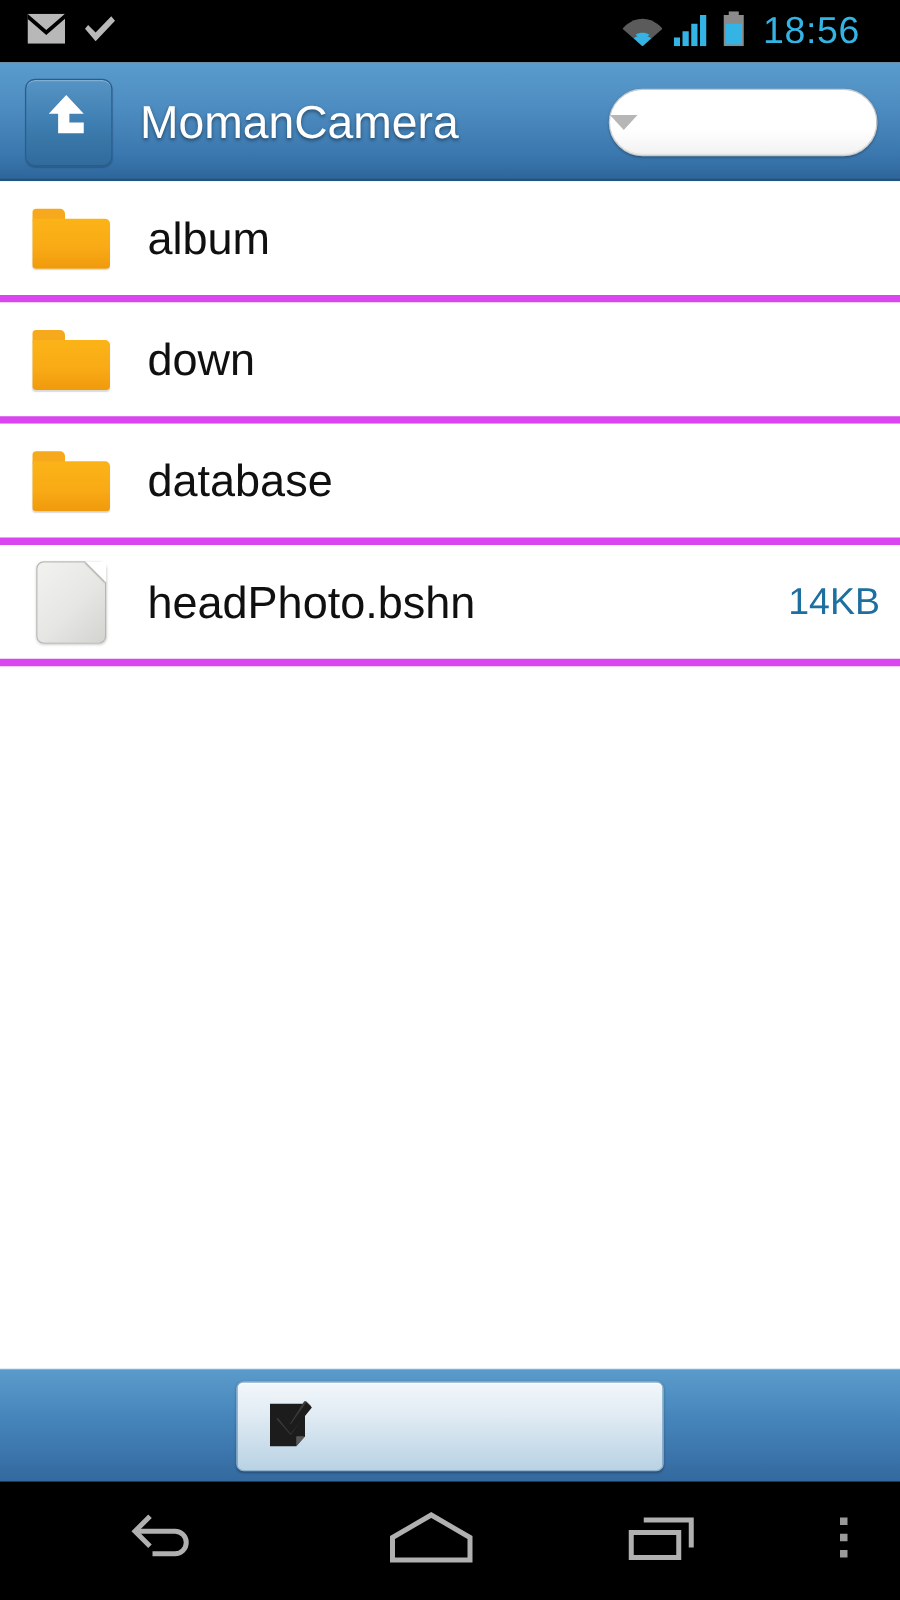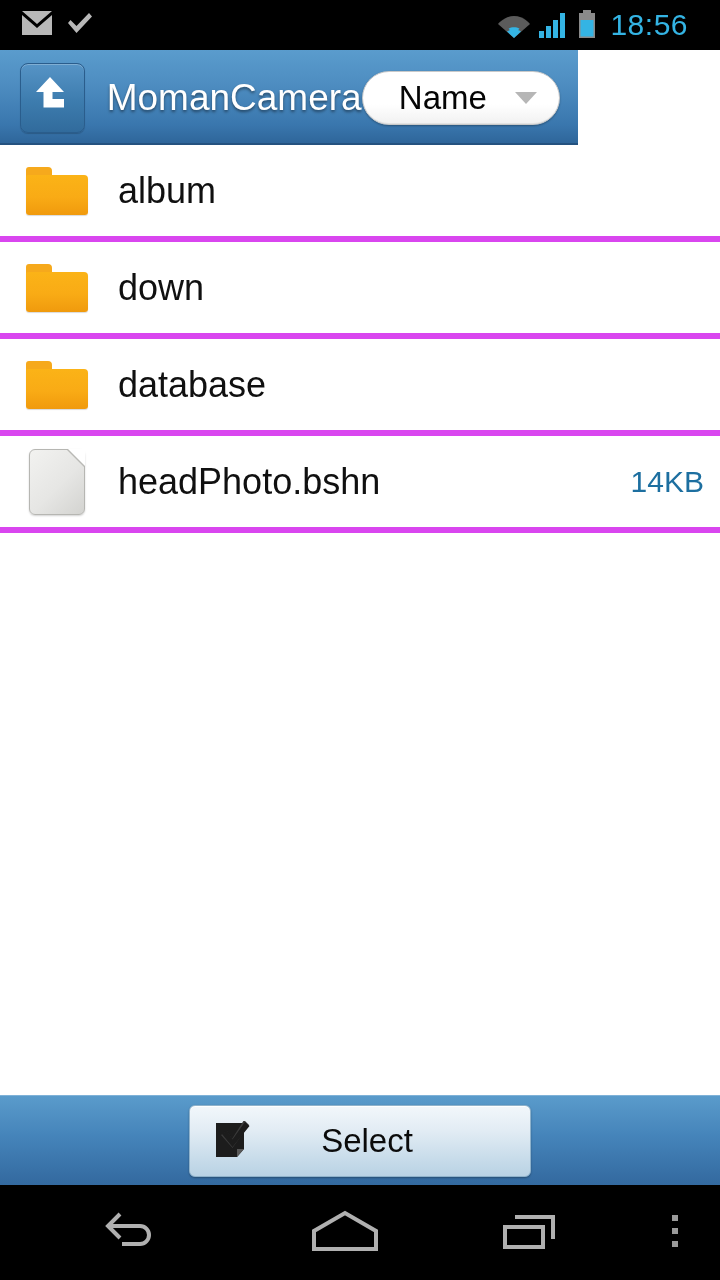--- a/index.html
+++ b/index.html
@@ -21,21 +21,21 @@
   .sb-right{ margin-left:auto; display:flex; align-items:flex-end; gap:9px; padding-right:32px;}
   .sb-clock{
     color:#34b4e4; font-size:30px; letter-spacing:0.5px;
     font-family:"Liberation Sans", sans-serif;
     padding-left:5px;
   }
 
   
   .header{
     position:relative;
-    height:95px; width:578px;
+    height:95px; width:720px;
     background:linear-gradient(to bottom,#5a9ccd 0%,#4d8cc0 38%,#3a77ae 78%,#2d6498 100%);
     border-bottom:2px solid #255party;
     display:flex; align-items:center;
     box-shadow:inset 0 -2px 0 #24527f;
   }
   .up-btn{
     width:70px; height:70px; margin-left:20px;
     border-radius:8px;
     background:linear-gradient(to bottom,#5694c6 0%,#3d7cae 55%,#316b9c 100%);
     border:1px solid #2a5d8c;
@@ -236,21 +236,20 @@
 <div class="header">
   <div class="up-btn">
     <span>
       <svg width="40" height="42" viewBox="0 0 40 42">
         <path d="M18 2 L4 17 L11.5 17 L11.5 32.5 L32 32.5 L32 24 L20.5 24 L20.5 17 L32 17 Z" fill="#ffffff"></path>
       </svg>
     </span>
   </div>
   <div class="title">MomanCamera</div>
   <div class="spinner">
-    <span class="spinner-label">Name</span>
     <span class="spinner-caret"></span>
   </div>
 </div>
 
 <div class="filelist">
 
   <div class="row">
     <div class="row-icon">
       <div class="folder">
           <div class="tab"></div>
@@ -300,21 +299,20 @@
     <span class="select-icon">
       <svg width="38" height="40" viewBox="0 0 38 40">
         <path d="M3 2 L31 2 L31 28 L24 36 L3 36 Z" fill="#1c1c1c"></path>
         <path d="M24 36 L24 28 L31 28 Z" fill="#585858"></path>
         <path d="M8 14 L14 10 L19 18 L31 -1 L36 4 L19.5 27 Z" fill="#3a3a3a"></path>
         <path d="M10 15.5 L14.5 12.5 L19.5 20 L31 2 L34 5 L19.5 25 Z" fill="#ffffff" opacity="0"></path>
         <path d="M9 13 L14 9.5 L19.5 18.5 L32 1 L36.5 5 L19.5 26 Z" fill="#1c1c1c"></path>
         <path d="M11.5 13.5 L14.2 11.6 L19.6 20.4 L31.6 3.8 L33.8 5.8 L19.6 23.6 Z" fill="#e8e8e8" opacity="0"></path>
       </svg>
     </span>
-    <span class="select-label">Select</span>
   </div>
 </div>
 
 <div class="navbar">
   <div class="nav-btn nav-back">
     <span>
       <svg width="56" height="46" viewBox="0 0 56 46">
         <path d="M18 6 L6 18 L18 30" fill="none" stroke="#b0b0b0" stroke-width="4"></path>
         <path d="M6.5 18 L38 18 A9 9 0 0 1 38 36 L20 36" fill="none" stroke="#b0b0b0" stroke-width="4"></path>
       </svg>

